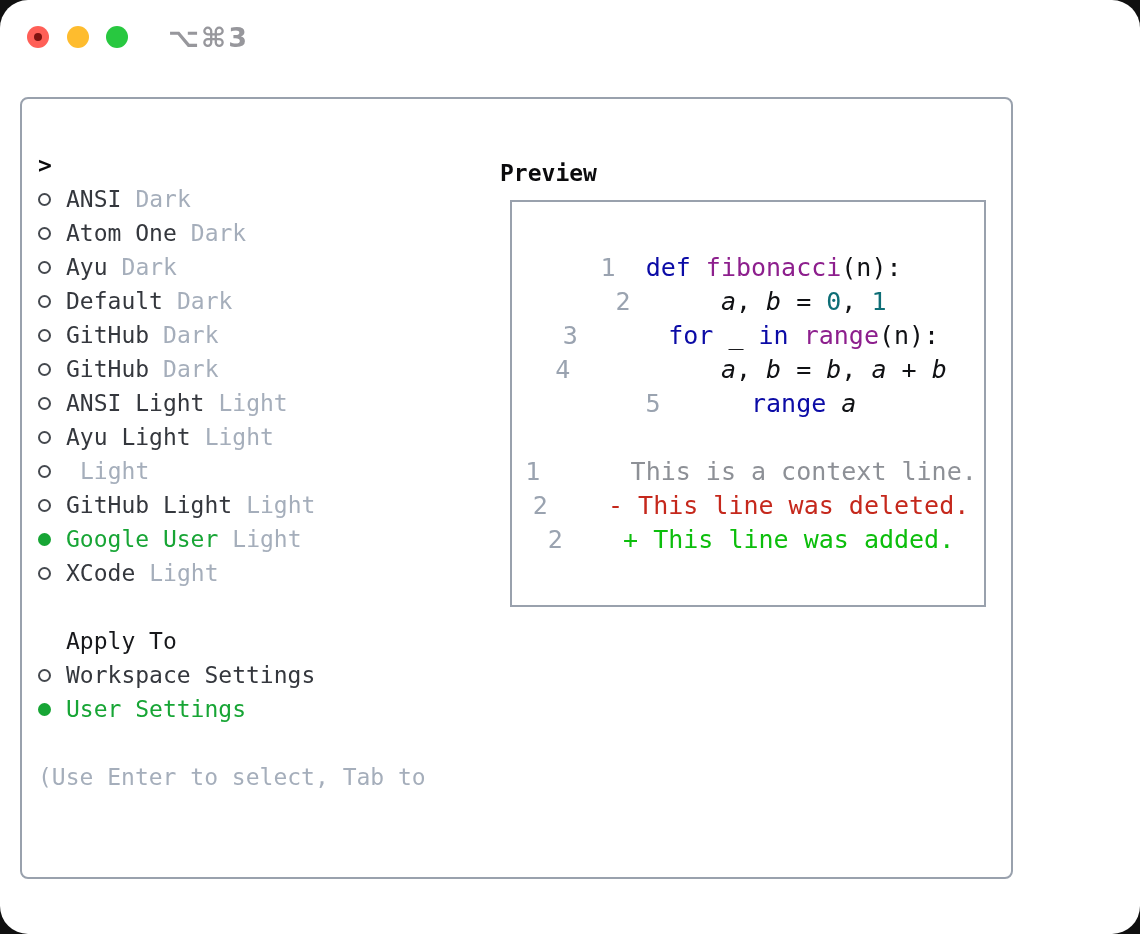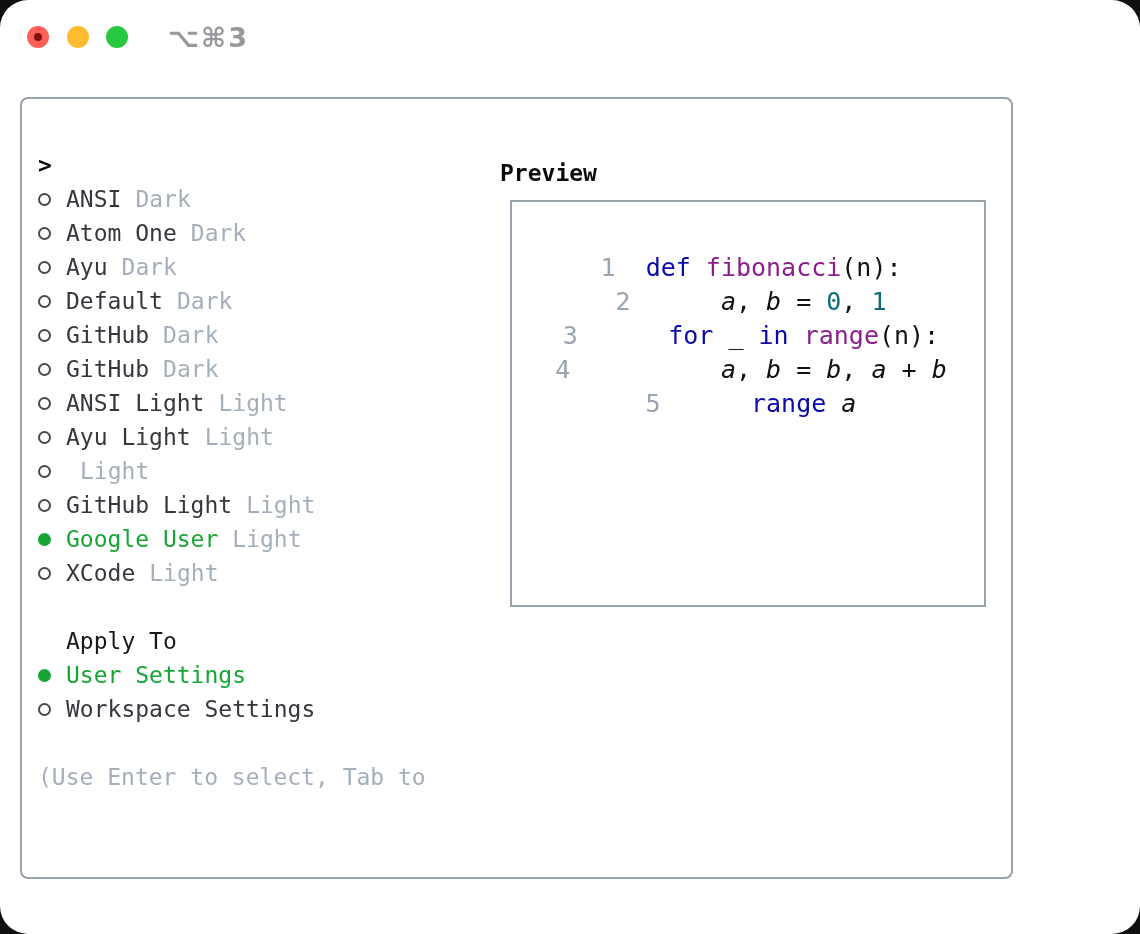--- a/index.html
+++ b/index.html
@@ -119,38 +119,43 @@
           <div class="row"><span class="marker"></span><span class="variant">Light</span></div>
           <div class="row"><span class="marker"></span><span class="iname">GitHub Light</span><span class="variant">Light</span></div>
           <div class="row"><span class="marker sel"></span><span class="iname sel">Google User</span><span class="variant">Light</span></div>
           <div class="row"><span class="marker"></span><span class="iname">XCode</span><span class="variant">Light</span></div>
         </div>
       <div class="spacer"></div>
       <div class="row apply-title-row">
         <span class="apply-hdr">Apply To</span>
       </div>
       <div id="apply-rows">
+          <div class="row"><span class="marker"></span><span class="iname">Workspace Settings</span></div>
           <div class="row"><span class="marker sel"></span><span class="iname sel">User Settings</span></div>
-          <div class="row"><span class="marker"></span><span class="iname">Workspace Settings</span></div>
         </div>
       <div class="spacer"></div>
       <div id="help-rows">
           <div class="row help-row">(Use Enter to select, Tab to</div>
         </div>
     </div>
 
     <div class="row preview-title">
       <span class="hdr">Preview</span>
     </div>
 
     <div class="preview-box">
       <div id="code-rows">
           <div class="cline"><span class="ln">1</span>  <span class="tok-kw">def </span><span class="tok-fn">fibonacci</span><span class="tok-pl">(n):</span></div>
           <div class="cline"><span class="ln">2</span>  <span class="tok-pl">    </span><span class="tok-va">a</span><span class="tok-pl">, </span><span class="tok-va">b</span><span class="tok-pl"> = </span><span class="tok-nu">0</span><span class="tok-pl">, </span><span class="tok-nu">1</span></div>
           <div class="cline"><span class="ln">3</span>  <span class="tok-pl">    </span><span class="tok-kw">for</span><span class="tok-pl"> _ </span><span class="tok-kw">in</span><span class="tok-pl"> </span><span class="tok-fn">range</span><span class="tok-pl">(n):</span></div>
           <div class="cline"><span class="ln">4</span>  <span class="tok-pl">        </span><span class="tok-va">a</span><span class="tok-pl">, </span><span class="tok-va">b</span><span class="tok-pl"> = </span><span class="tok-va">b</span><span class="tok-pl">, </span><span class="tok-va">a</span><span class="tok-pl"> + </span><span class="tok-va">b</span></div>
           <div class="cline"><span class="ln">5</span>  <span class="tok-pl">    </span><span class="tok-kw">range </span><span class="tok-va">a</span></div>
         </div>
       <div class="cline"></div>
+      <div id="diff-rows">
+          <div class="cline"><span class="ln">1</span>  <span class="diff-context">    This is a context line.</span></div>
+          <div class="cline"><span class="ln">2</span>  <span class="diff-deleted">  - This line was deleted.</span></div>
+          <div class="cline"><span class="ln">2</span>  <span class="diff-added">  + This line was added.</span></div>
+        </div>
     </div>
 
   </div>
 </div>
 
 </body></html>

